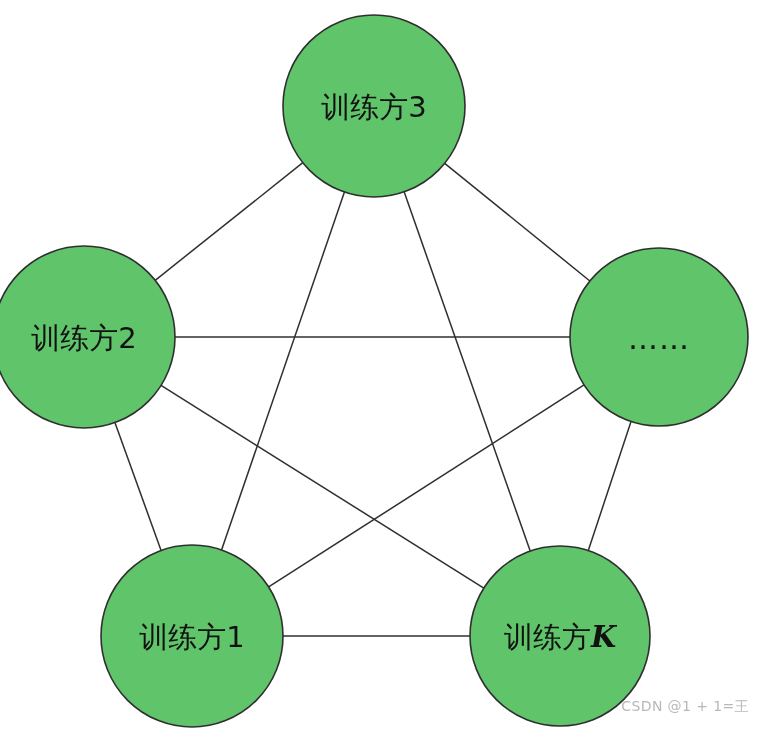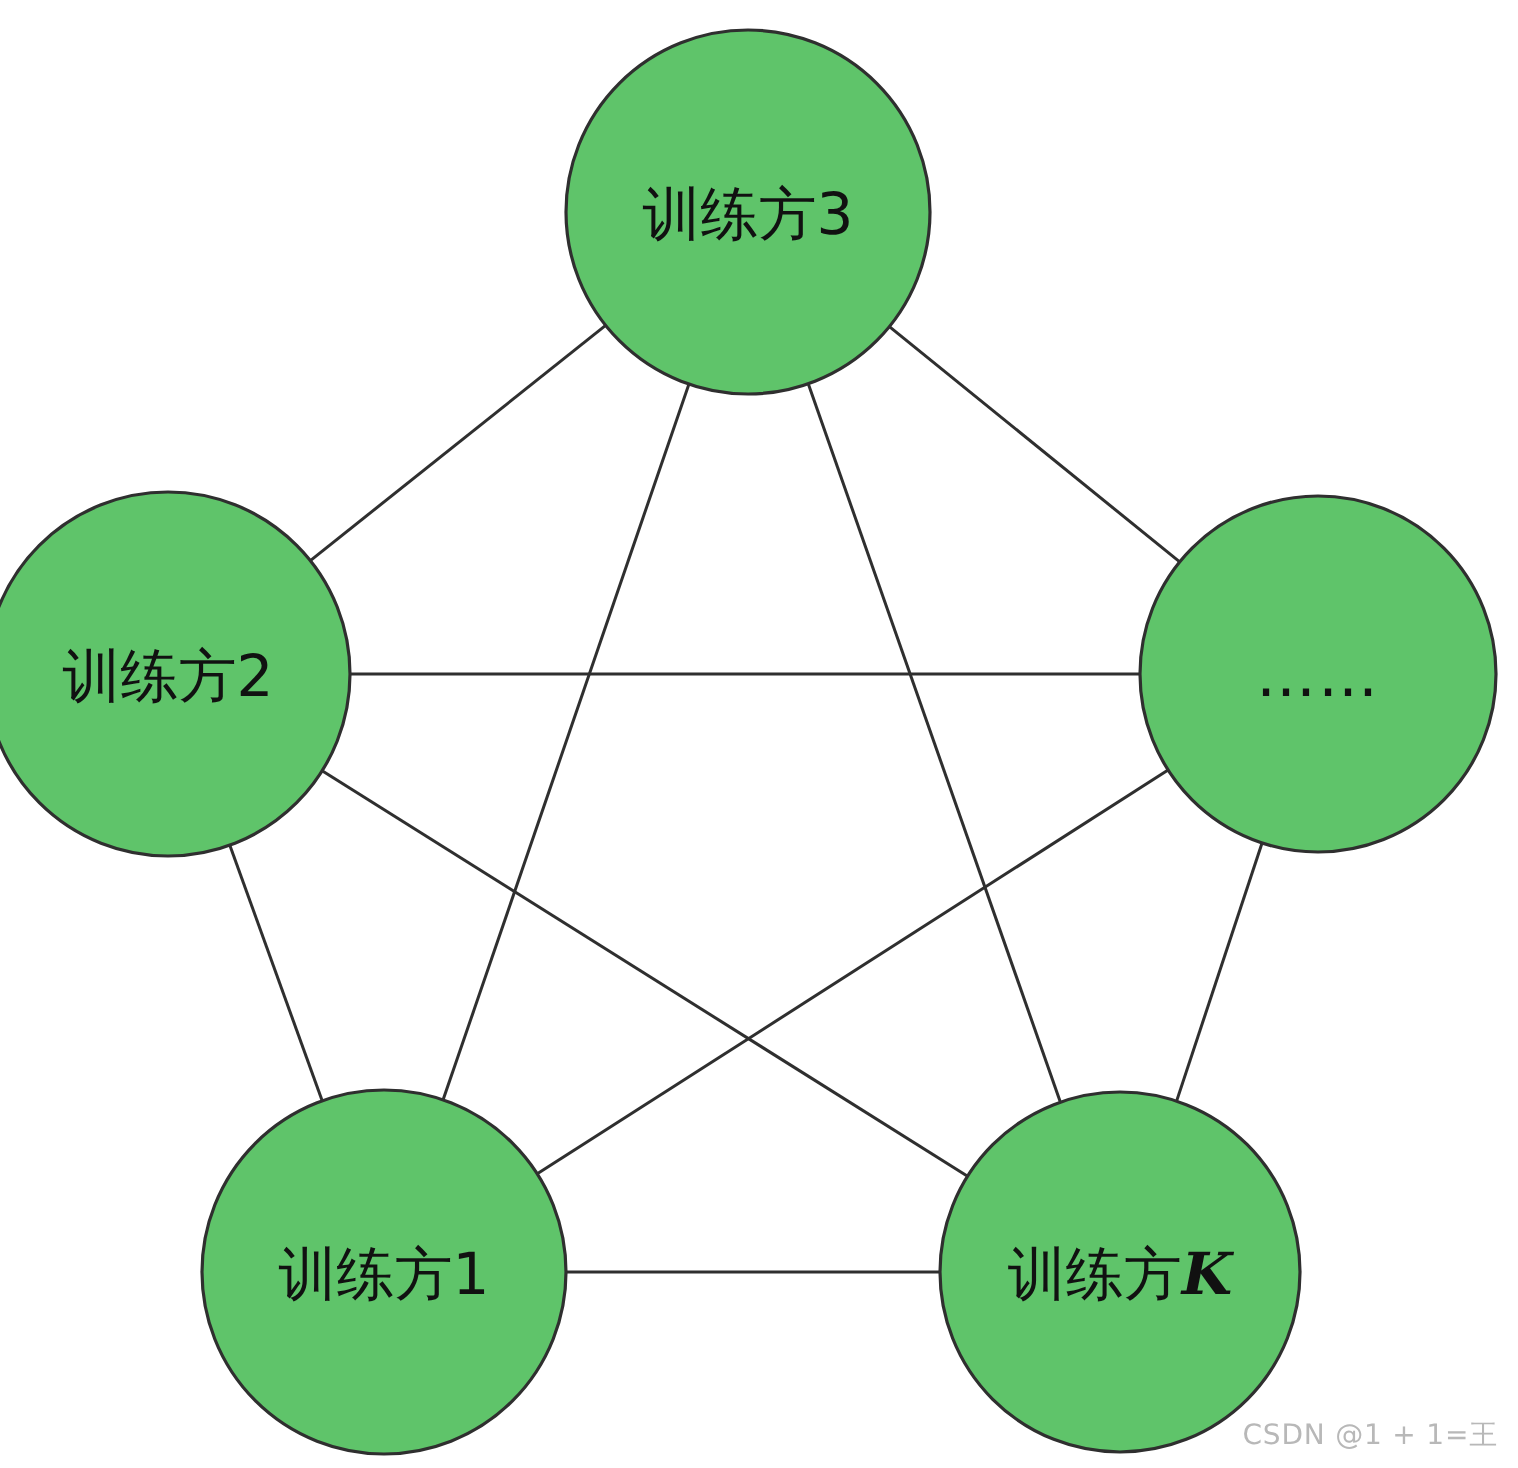--- a/index.html
+++ b/index.html
@@ -45,21 +45,21 @@
     font-weight: bold;
     font-size: 29px;
   }
   .ellipsis-label {
     font-size: 30px;
     letter-spacing: 1px;
   }
   #watermark {
     position: absolute;
     right: 10px;
-    bottom: 7px;
+    bottom: 18px;
     font-family: "DejaVu Sans", "Liberation Sans", sans-serif;
     font-size: 14px;
     color: #b8b8b8;
     letter-spacing: 0.4px;
     user-select: none;
     white-space: pre;
   }
 </style>
 </head>
 <body>

